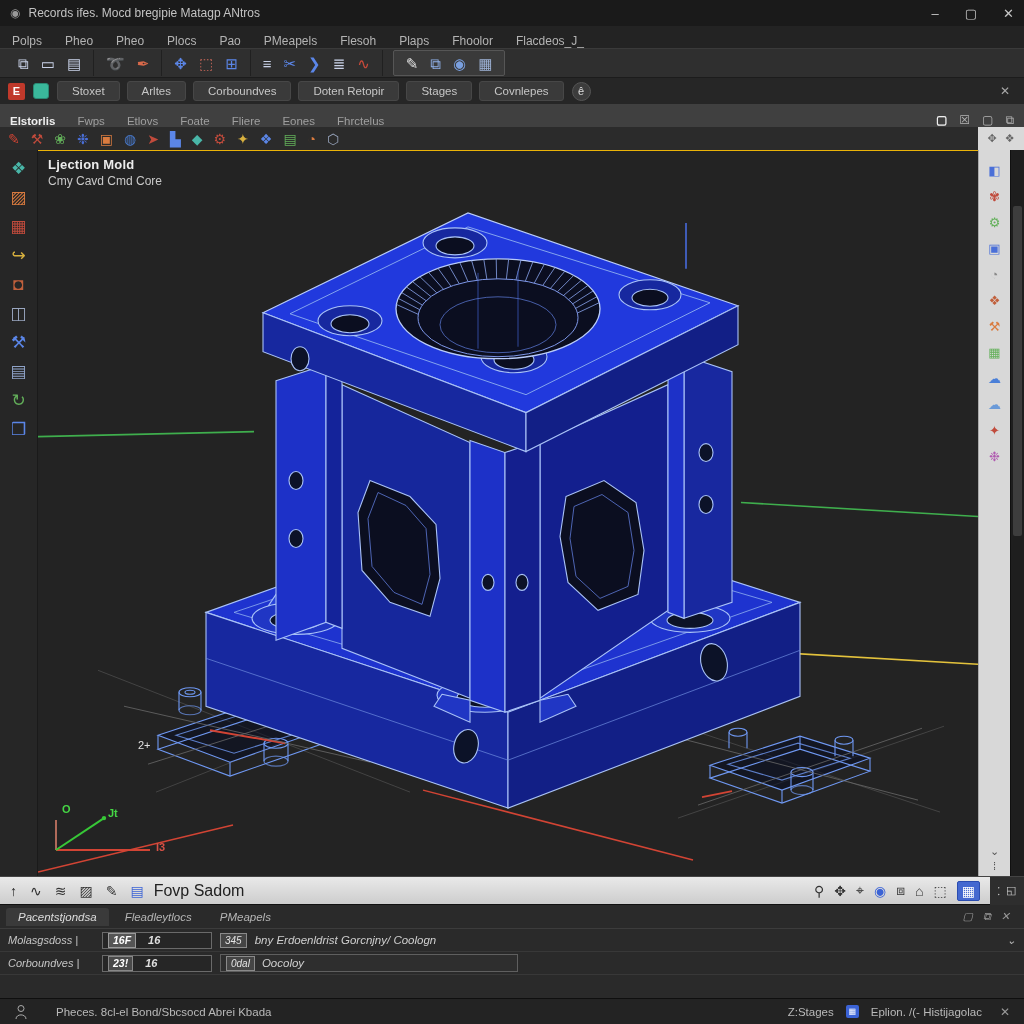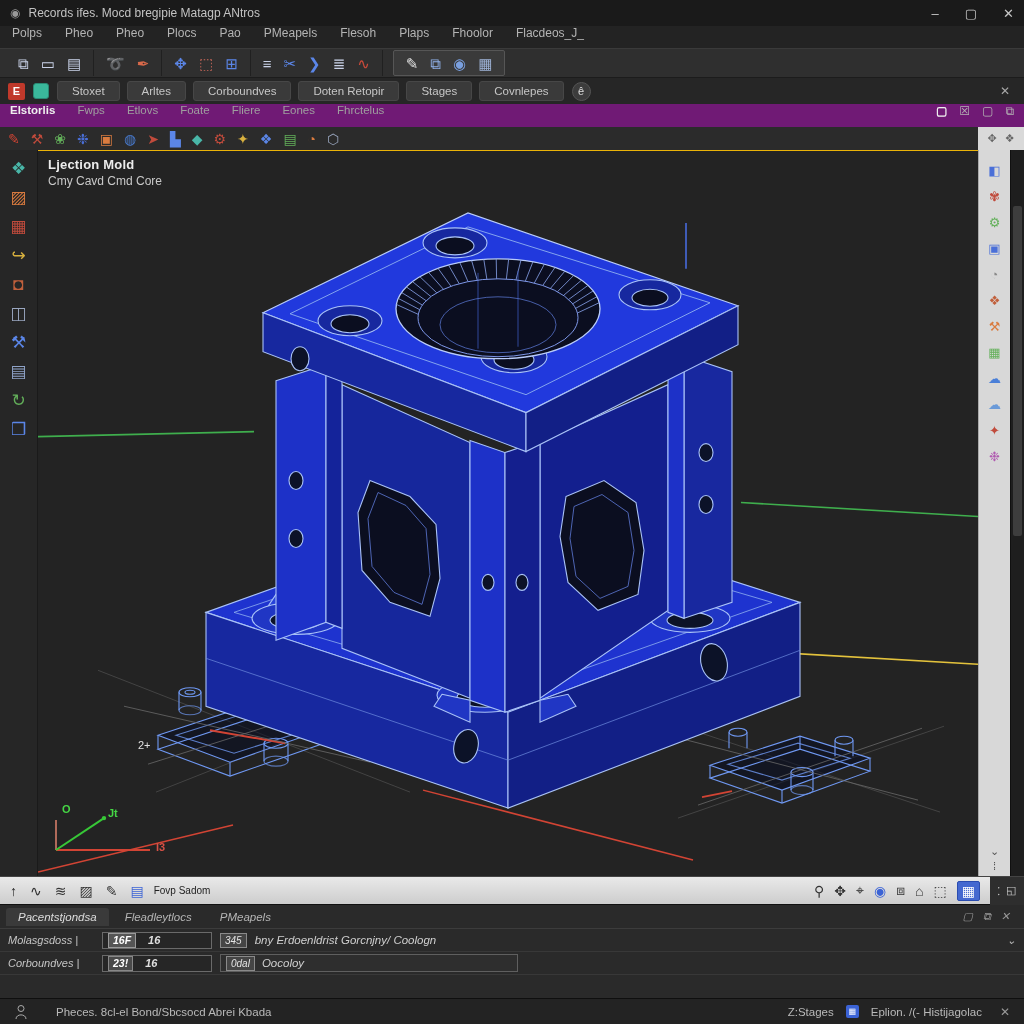--- a/index.html
+++ b/index.html
@@ -7,38 +7,38 @@
   body { font-family:"Liberation Sans", sans-serif; overflow:hidden; }
   .app { position:relative; width:1024px; height:1024px; background:#272727; color:#c8c8c8; }
 
   
   .titlebar { height:26px; background:#1a1a1a; display:flex; align-items:center; padding:0 10px; font-size:12px; color:#c3c3c3; }
   .app-icon { margin-right:8px; color:#9a9a9a; font-size:12px; }
   .win-controls { margin-left:auto; display:flex; gap:26px; color:#c9c9c9; font-size:13px; }
   .win-controls span { cursor:default; }
 
   
-  .menubar { height:22px; background:#232323; display:flex; align-items:flex-start; gap:23px; padding:0 12px; font-size:12px; color:#b4b4b4; }
+  .menubar { height:22px; background:#232323; display:flex; align-items:flex-end; gap:23px; padding:0 12px; font-size:12px; color:#b4b4b4; }
 
   
   .toolbar { height:30px; background:#2f2f2f; border-top:1px solid #3a3a3a; border-bottom:1px solid #1c1c1c; display:flex; align-items:center; padding:0 6px; }
   .tgroup { display:flex; align-items:center; gap:12px; padding:0 12px; border-right:1px solid #202020; height:26px; }
   .tgroup.boxed { border:1px solid #565656; background:#3a3a3a; border-radius:2px; margin-left:10px; }
   .ticon { font-size:15px; line-height:1; cursor:default; }
 
   
   .tabrow { height:26px; background:#262626; display:flex; align-items:center; gap:8px; padding:0 8px; }
   .e-btn { width:17px; height:17px; background:#c0392b; color:#fff; font-size:11px; font-weight:bold; display:flex; align-items:center; justify-content:center; border-radius:2px; }
   .swatch { width:16px; height:16px; background:#3ab89b; border-radius:3px; border:1px solid #2a8a74; }
   .tab { background:#3a3a3a; border:1px solid #474747; color:#c6c6c6; font-size:11.5px; padding:3px 14px; border-radius:3px; }
   .round-btn { width:19px; height:19px; border-radius:50%; background:#3c3c3c; border:1px solid #555; color:#ddd; font-size:11px; display:flex; align-items:center; justify-content:center; }
   .tab-close { margin-left:auto; color:#a8a8a8; font-size:12px; padding-right:6px; }
 
   
-  .ribbon { height:23px; background:#701a75; display:flex; align-items:flex-start; gap:22px; padding:0 10px; font-size:11.5px; color:#9f9f9f; }
+  .ribbon { height:23px; background:#404040; display:flex; align-items:flex-end; gap:22px; padding:0 10px; font-size:11.5px; color:#9f9f9f; }
   .ribbon .item:first-child { color:#eee; font-weight:bold; }
   .ribbon-right { margin-left:auto; display:flex; gap:12px; color:#b5b5b5; font-size:12px; }
 
   
   .icon-toolbar { height:23px; background:#2b2b2b; display:flex; align-items:center; }
   .icon-strip { display:flex; align-items:center; gap:11px; padding:0 8px; flex:1; }
   .icon-strip .item, .vstrip .item, .panel-icons .item { font-size:14px; line-height:1; cursor:default; }
   .panel-top-corner { width:46px; height:100%; background:#d9d9d9; display:flex; align-items:center; justify-content:center; gap:8px; color:#666; font-size:11px; }
 
   
@@ -59,21 +59,21 @@
   .panel-icons { display:flex; flex-direction:column; align-items:center; gap:13px; padding-top:14px; flex:1; }
   .panel-icons .item { font-size:13px; }
   .panel-bottom { display:flex; flex-direction:column; align-items:center; gap:2px; padding-bottom:4px; color:#555; font-size:11px; }
   .scrollbar { width:14px; background:#1e1e1e; border-left:1px solid #101010; }
   .thumb { margin:56px 2px 0; height:330px; background:#3d3d3d; border-radius:2px; }
 
   
   .nav-toolbar { height:28px; background:linear-gradient(#e9e9e9,#cdcdcd); display:flex; align-items:center; padding:0 10px; color:#333; border-top:1px solid #444; }
   .nav-left { display:flex; align-items:center; gap:13px; }
   .nav-left .item, .nav-right .item { font-size:14px; color:#333; }
-  .nav-label { font-size:10px; color:#222; margin-left:10px; }
+  .nav-label { font-size:16px; color:#222; margin-left:10px; }
   .nav-right { margin-left:auto; display:flex; align-items:center; gap:10px; }
   .nav-right .item.active { background:#4468d0; color:#fff !important; border:1px solid #2a4cb0; border-radius:2px; padding:1px 4px; }
   .nav-corner { width:34px; height:28px; background:#2e2e2e; margin-left:10px; margin-right:-10px; display:flex; align-items:center; justify-content:center; gap:6px; color:#ccc; font-size:11px; }
 
   
   .bottom-panel { height:94px; background:#2a2a2a; border-top:1px solid #111; font-size:11.5px;font-style:italic; }
   .bp-tabs { height:24px; display:flex; align-items:center; gap:4px; padding:0 6px; border-bottom:1px solid #3c3c3c; }
   .bp-tab { padding:3px 12px; color:#b5b5b5; }
   .bp-tab:first-child { background:#3a3a3a; color:#ddd; border-radius:3px 3px 0 0; }
   .bp-win { margin-left:auto; display:flex; gap:10px; color:#999; font-size:11px; padding-right:8px; }

